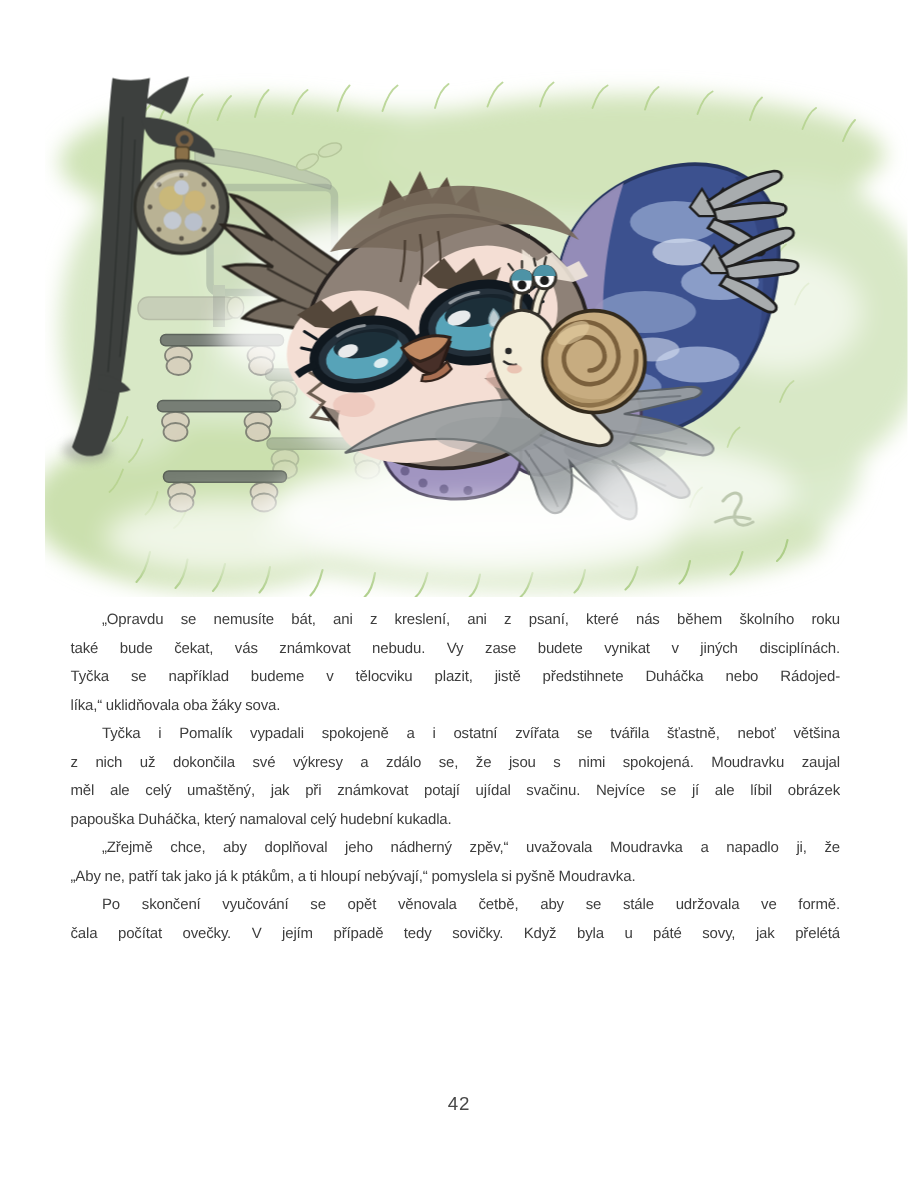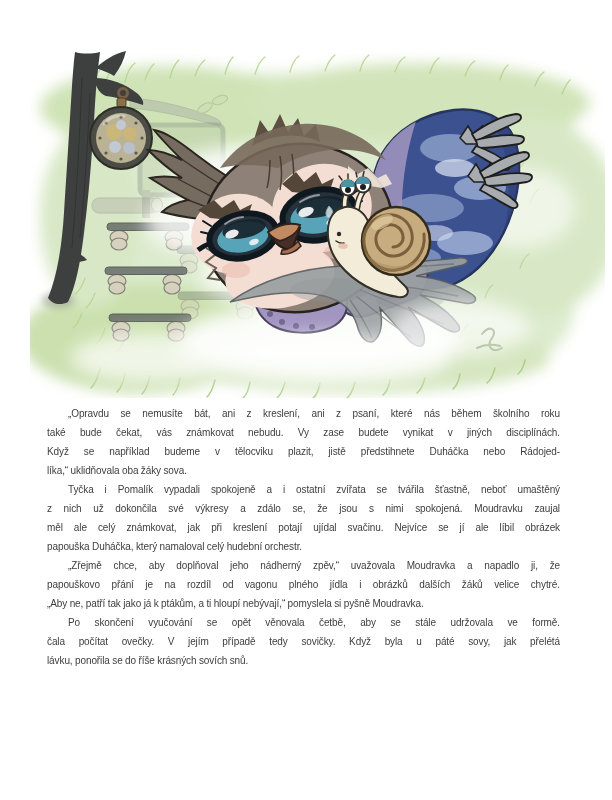--- a/index.html
+++ b/index.html
@@ -272,34 +272,33 @@
       </g>
     </g>
 
     <path d="M452,296 C460,286 468,292 462,300 C456,308 462,316 472,310 M447,310 C455,306 463,306 470,308" fill="none" stroke="#b7c3a9" stroke-width="2" opacity="0.9" stroke-linecap="round"></path>
   </svg>
 
   <div class="textblock">
     <div>
       <div class="ln first">„Opravdu se nemusíte bát, ani z kreslení, ani z psaní, které nás během školního roku</div>
       <div class="ln">také bude čekat, vás známkovat nebudu. Vy zase budete vynikat v jiných disciplínách.</div>
-      <div class="ln">Když se například budeme v tělocviku plazit, jistě předstihnete Duháčka nebo Rádojed-</div>
+      <div class="ln">Tyčka se například budeme v tělocviku plazit, jistě předstihnete Duháčka nebo Rádojed-</div>
       <div class="ln end">líka,“ uklidňovala oba žáky sova.</div>
     </div>
     <div>
-      <div class="ln first">Tyčka i Pomalík vypadali spokojeně a i ostatní zvířata se tvářila šťastně, neboť umaštěný</div>
+      <div class="ln first">Tyčka i Pomalík vypadali spokojeně a i ostatní zvířata se tvářila šťastně, neboť většina</div>
       <div class="ln">z nich už dokončila své výkresy a zdálo se, že jsou s nimi spokojená. Moudravku zaujal</div>
-      <div class="ln">měl ale celý známkovat, jak při kreslení potají ujídal svačinu. Nejvíce se jí ale líbil obrázek</div>
-      <div class="ln end">papouška Duháčka, který namaloval celý hudební orchestr.</div>
+      <div class="ln">měl ale celý umaštěný, jak při známkovat potají ujídal svačinu. Nejvíce se jí ale líbil obrázek</div>
+      <div class="ln end">papouška Duháčka, který namaloval celý hudební kukadla.</div>
     </div>
     <div>
       <div class="ln first">„Zřejmě chce, aby doplňoval jeho nádherný zpěv,“ uvažovala Moudravka a napadlo ji, že</div>
-      <div class="ln">papouškovo přání je na rozdíl od vagonu plného jídla i obrázků dalších žáků velice chytré.</div>
       <div class="ln end">„Aby ne, patří tak jako já k ptákům, a ti hloupí nebývají,“ pomyslela si pyšně Moudravka.</div>
     </div>
     <div>
       <div class="ln first">Po skončení vyučování se opět věnovala četbě, aby se stále udržovala ve formě.</div>
       <div class="ln">čala počítat ovečky. V jejím případě tedy sovičky. Když byla u páté sovy, jak přelétá</div>
-      <div class="ln end">lávku, ponořila se do říše krásných sovích snů.</div>
     </div>
   </div>
 
+  <div class="pageno">42</div>
 </div>
 
 </body></html>

